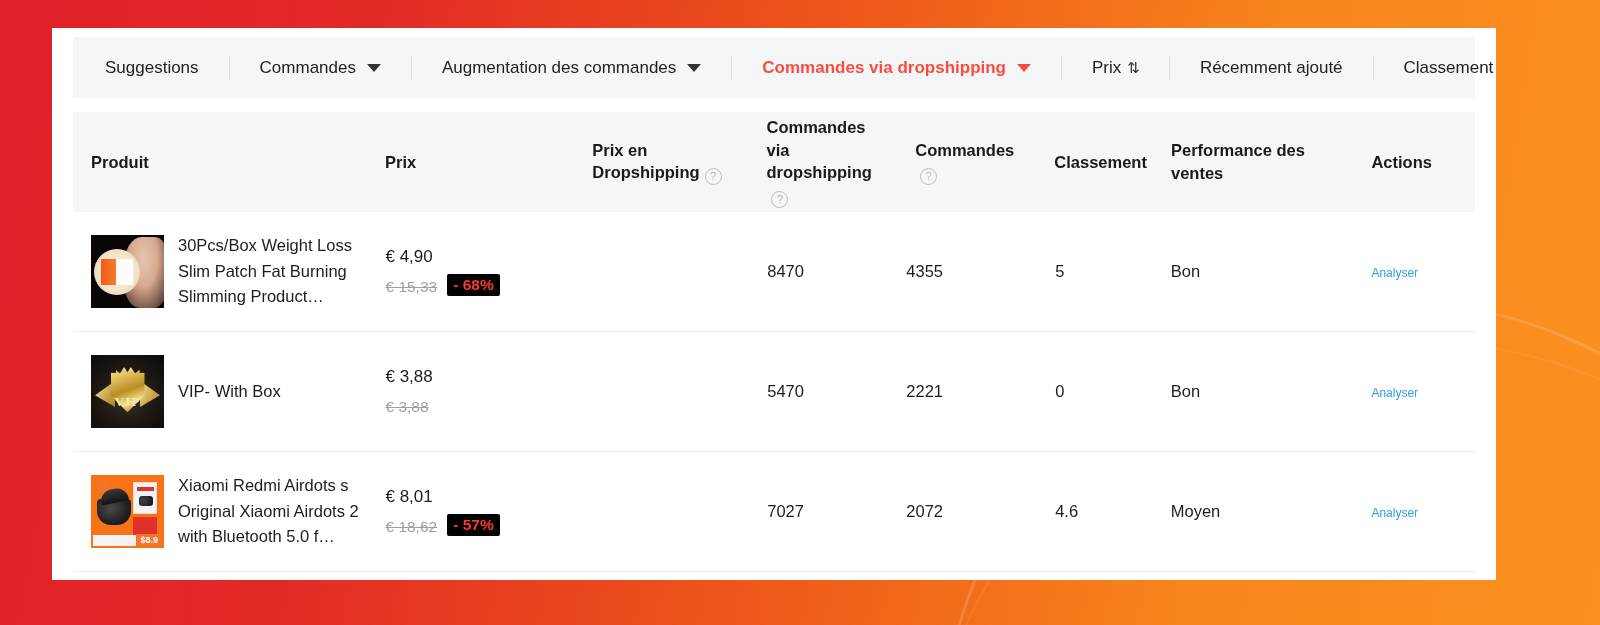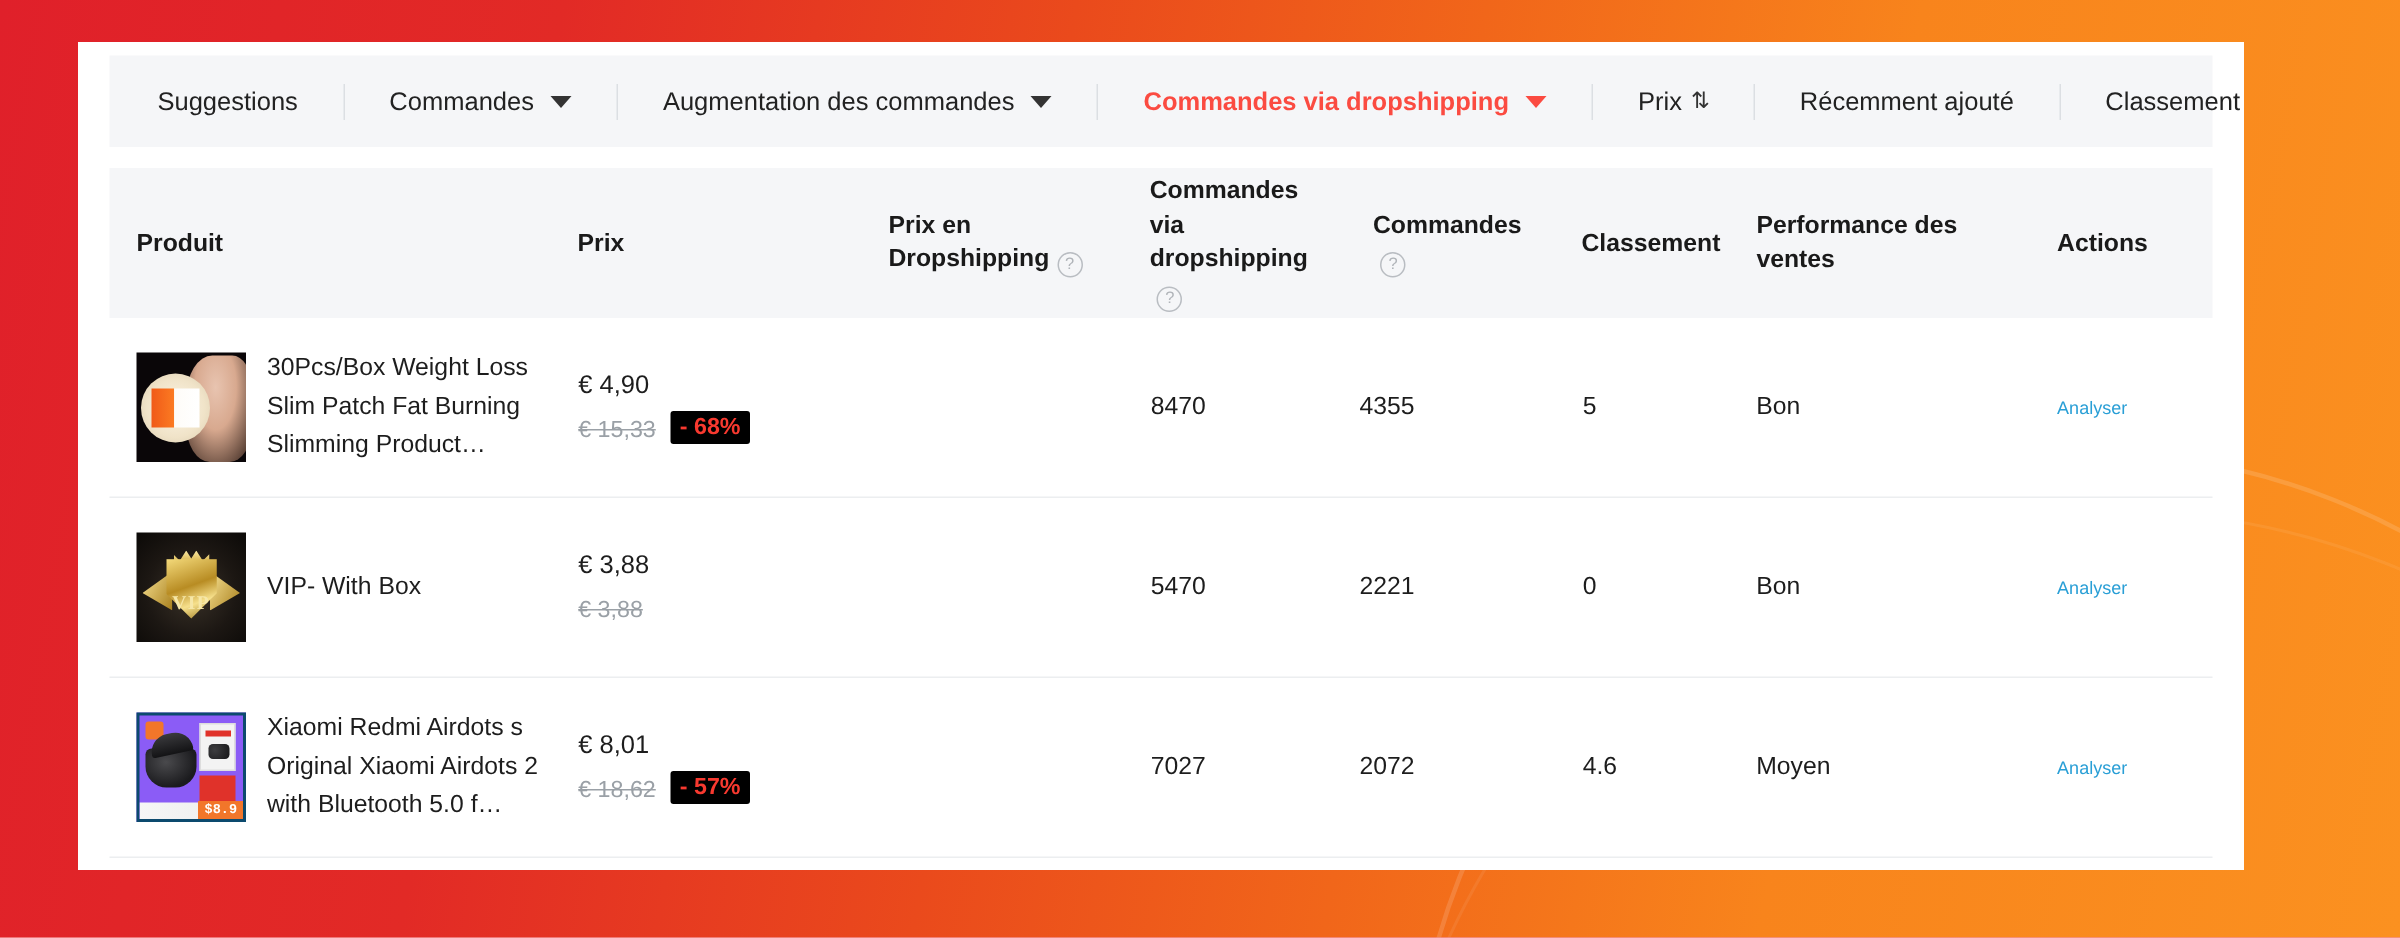--- a/index.html
+++ b/index.html
@@ -235,21 +235,21 @@
     clip-path: polygon(0 100%, 0 22%, 18% 62%, 36% 0, 50% 48%, 64% 0, 82% 62%, 100% 22%, 100% 100%);
   }
   .t2 .viptext {
     position: absolute; left: 0; right: 0; top: 39px;
     text-align: center;
     font-family: "Liberation Serif", serif;
     font-size: 13px; font-weight: bold;
     letter-spacing: 1px;
     color: #f6e7a8;
   }
-  .t3 { background: #8b5cf6; border: 2px solid #0c4a6e; font-family: Liberation Mono, monospace; }
+  .t3 { background: #f97316; border: 2px solid #f97316; }
   .t3 .pod {
     position: absolute; left: 4px; top: 22px; width: 34px; height: 26px;
     background: radial-gradient(ellipse at 40% 35%, #4a4a4d 0%, #1b1b1e 70%);
     border-radius: 4px 4px 14px 14px;
   }
   .t3 .lid {
     position: absolute; left: 7px; top: 12px; width: 28px; height: 14px;
     background: linear-gradient(180deg, #3a3a3d, #131315);
     border-radius: 12px 12px 2px 2px;
     transform: rotate(-12deg);

